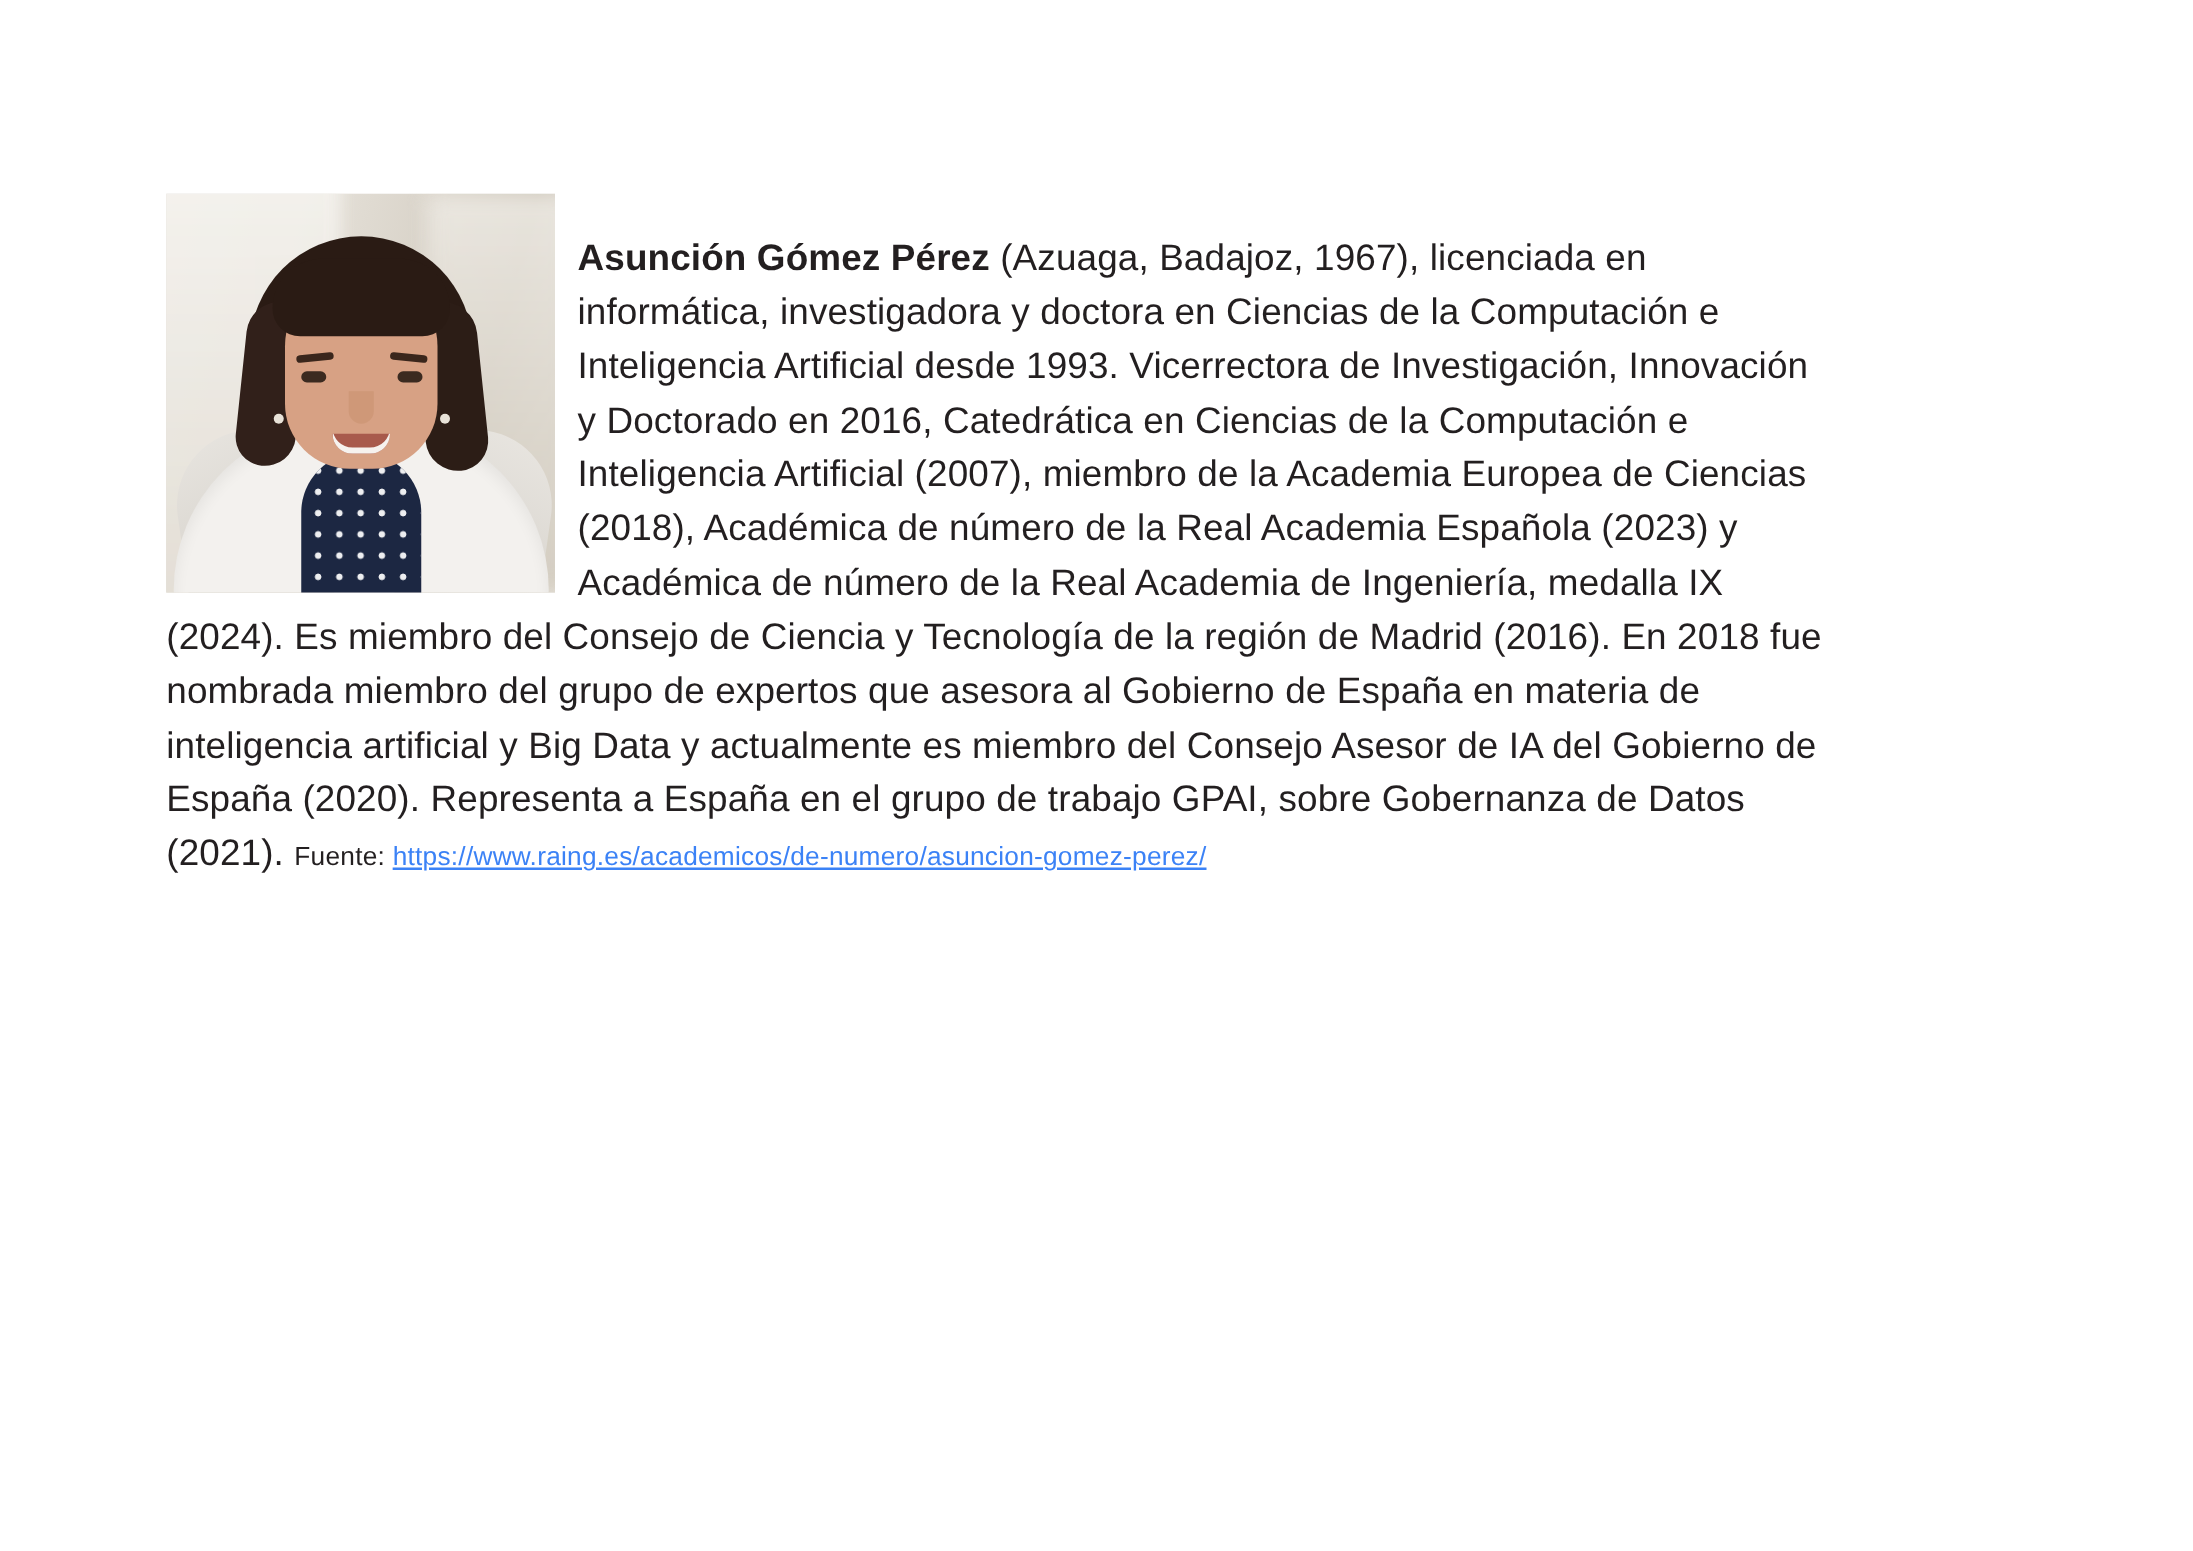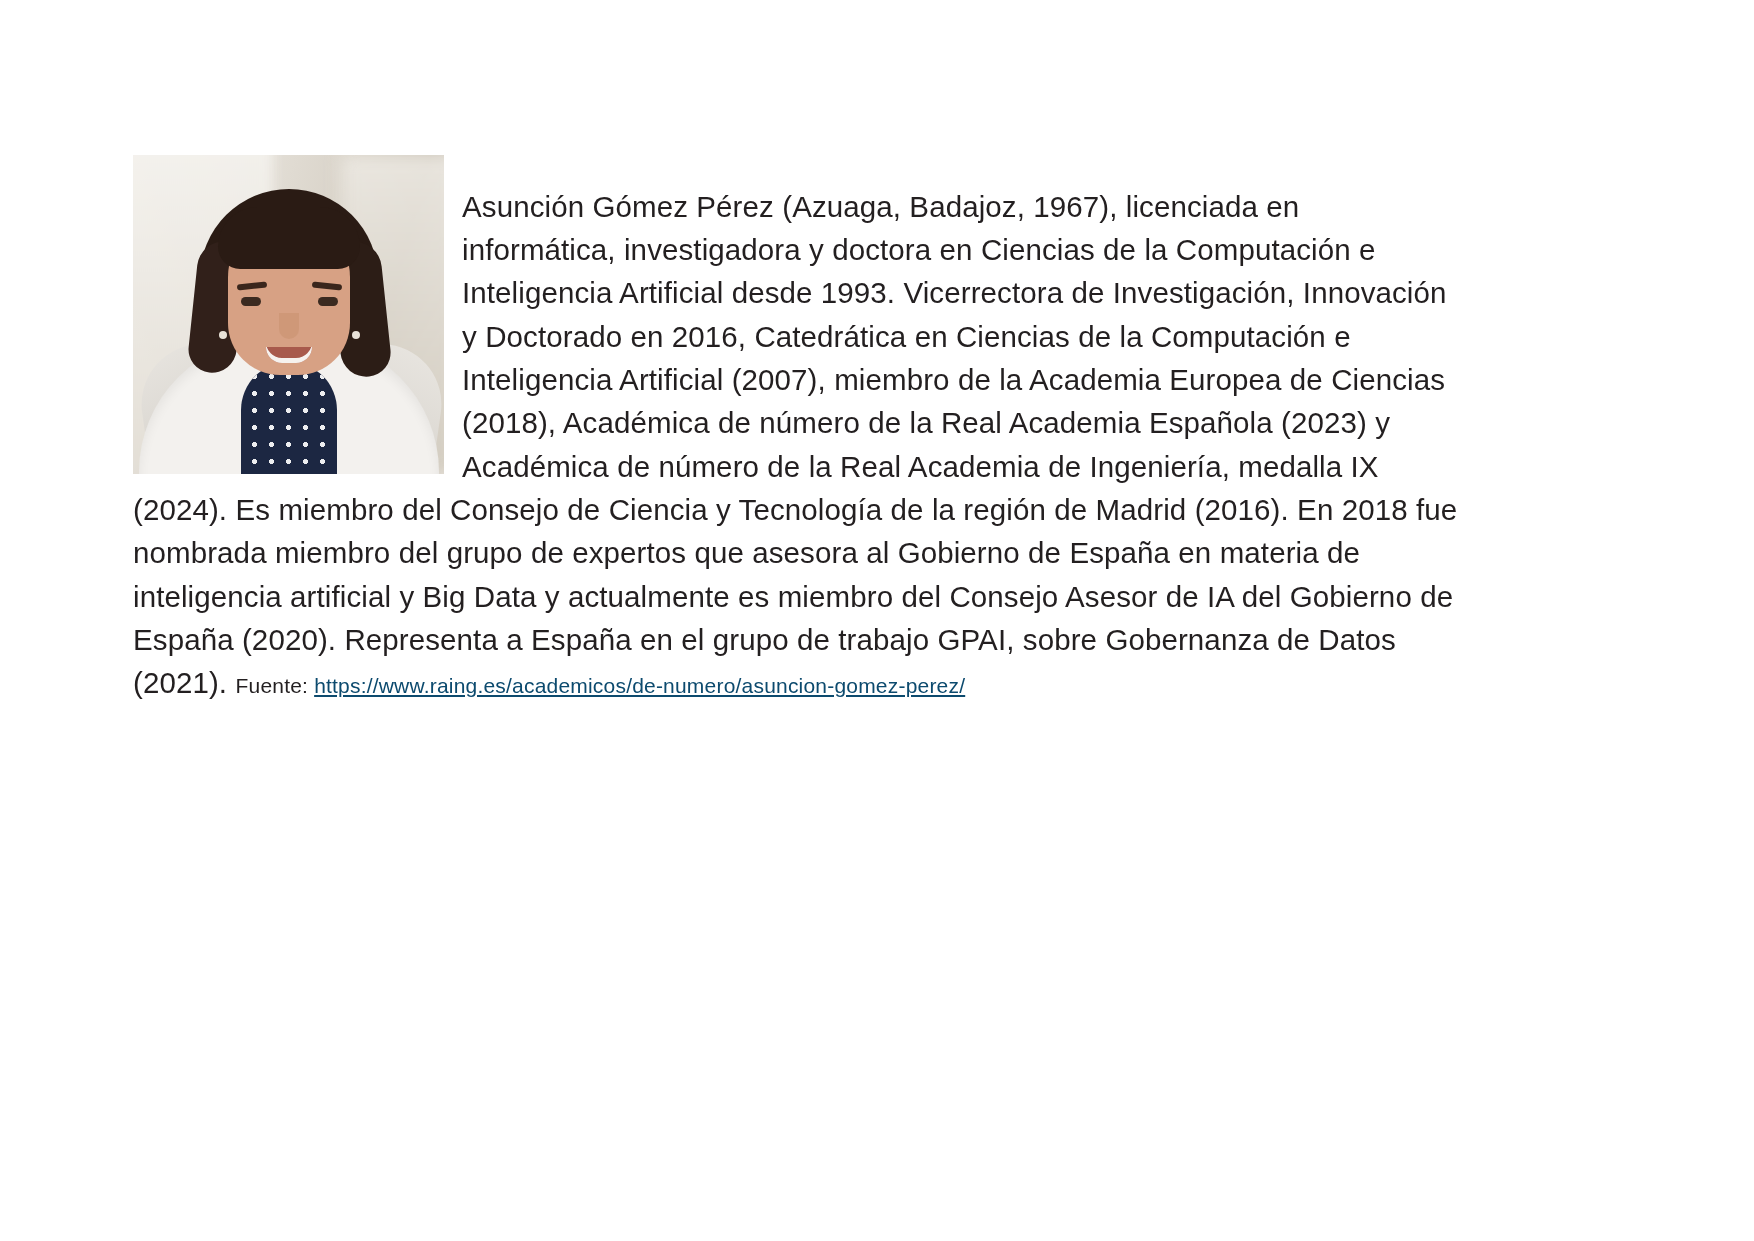--- a/index.html
+++ b/index.html
@@ -238,34 +238,34 @@
 
   
   .bio {
     font-size: 29.5px;
     line-height: 1.47;
     color: #231f20;
     text-align: left;
     letter-spacing: .1px;
   }
   .bio .name {
-    font-weight: normal;
+    font-weight: bold;
     margin-top: 28px;
   }
   .bio .em {
   }
   .source {
     font-size: 21px;
     line-height: 1.42;
     color: #231f20;
     letter-spacing: .2px;
   }
   .source .src-link {
     text-decoration: underline;
-    color: #0c4a6e;
+    color: #3b82f6;
     cursor: pointer;
   }
   .clear { clear: both; }
 </style>
 </head>
 <body>
 
 <div class="page">
   <div class="content">
 

